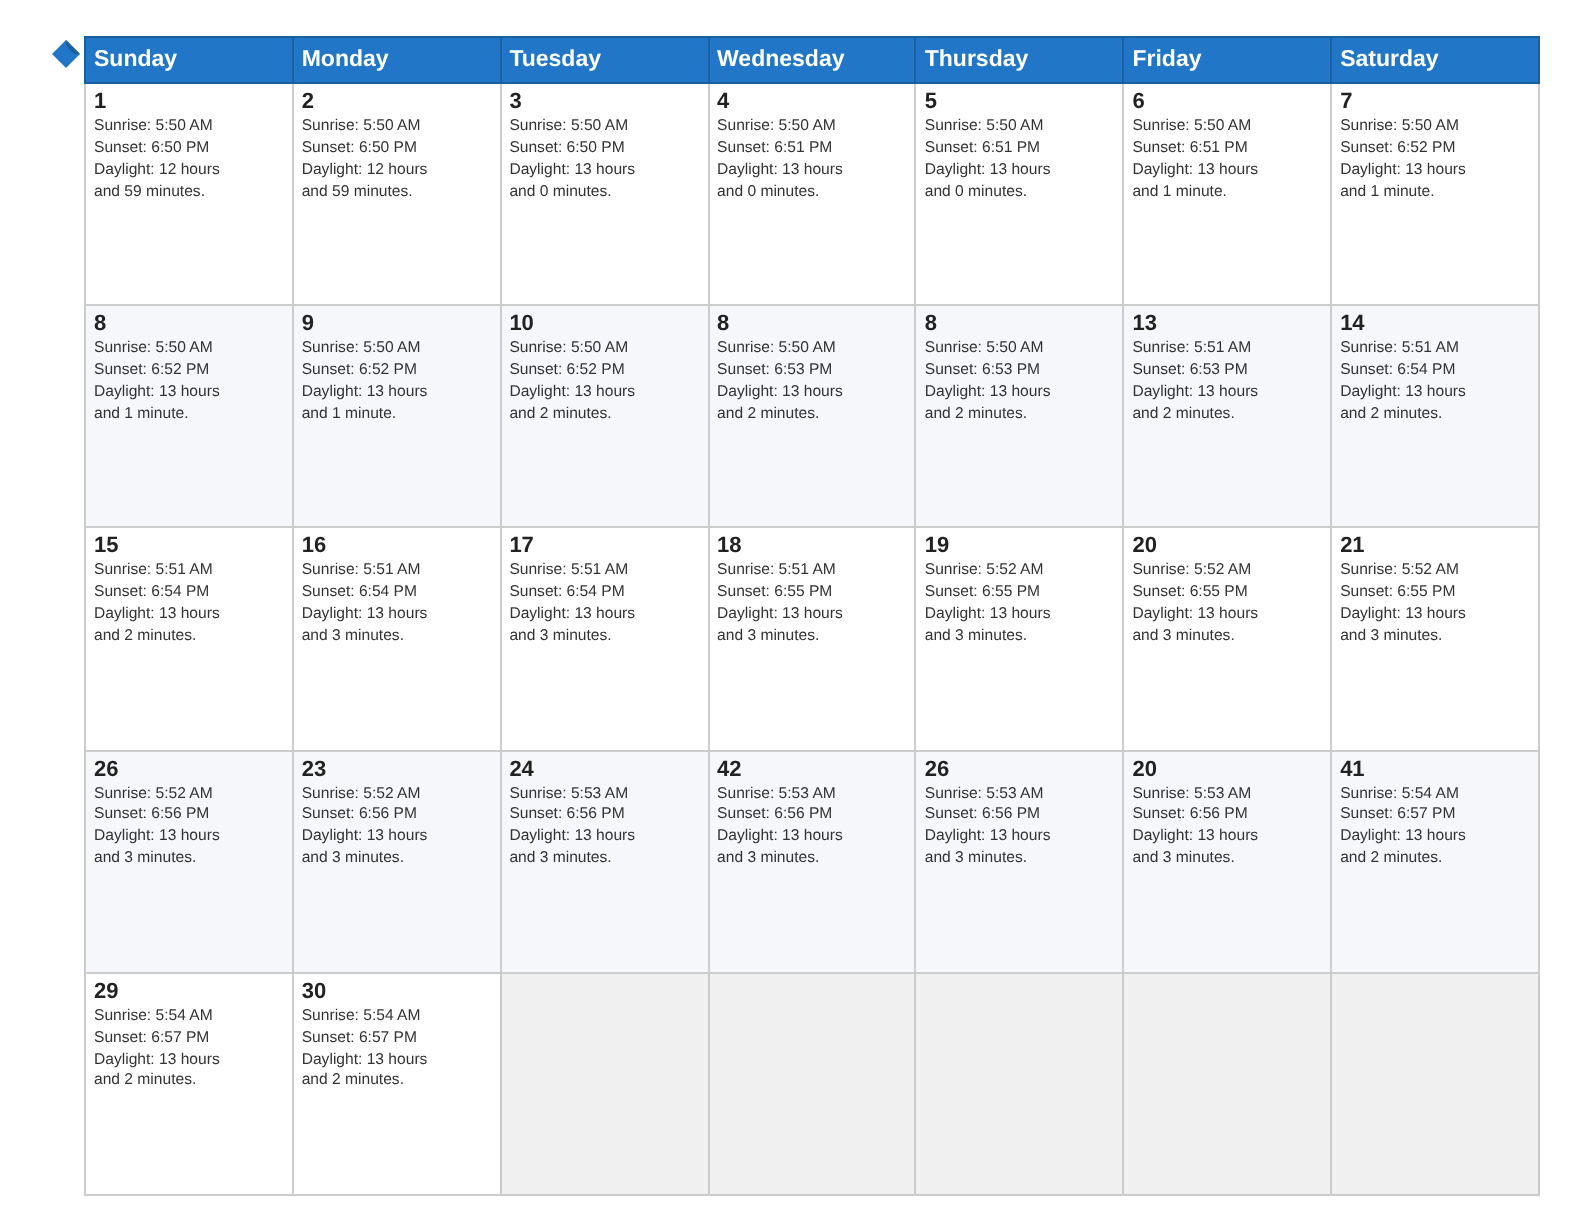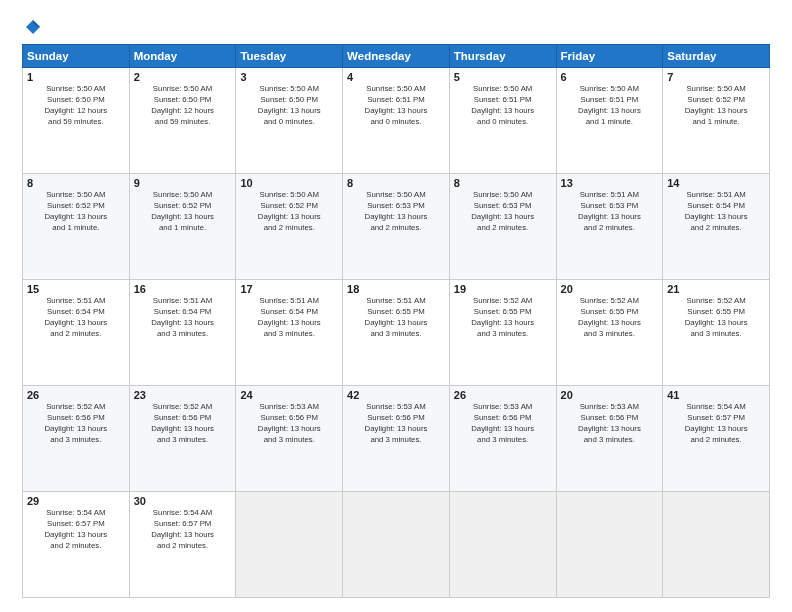--- a/index.html
+++ b/index.html
@@ -8,21 +8,21 @@
       height: 612px;
       font-family: Arial, Helvetica, sans-serif;
       background: #fff;
       overflow: hidden;
     }
     .page {
       width: 792px;
       height: 612px;
       padding: 18px 22px 14px 22px;
       display: flex;
-      flex-direction: column;
+      flex-direction: row;
     }
     .header {
       display: flex;
       justify-content: space-between;
       align-items: flex-start;
       margin-bottom: 10px;
     }
     .logo {
       display: flex;
       flex-direction: column;
@@ -89,21 +89,20 @@
       font-size: 11px;
       font-weight: bold;
       color: #222;
       display: block;
       margin-bottom: 1px;
     }
     .day-info {
       font-size: 7.8px;
       color: #333;
       line-height: 1.4;
-      text-align: center;
     }
   </style>
 </head>
 <body>
 
 <div class="page">
   <div class="header">
     <div class="logo">
       <div class="logo-text">
         <span class="logo-general"></span>

